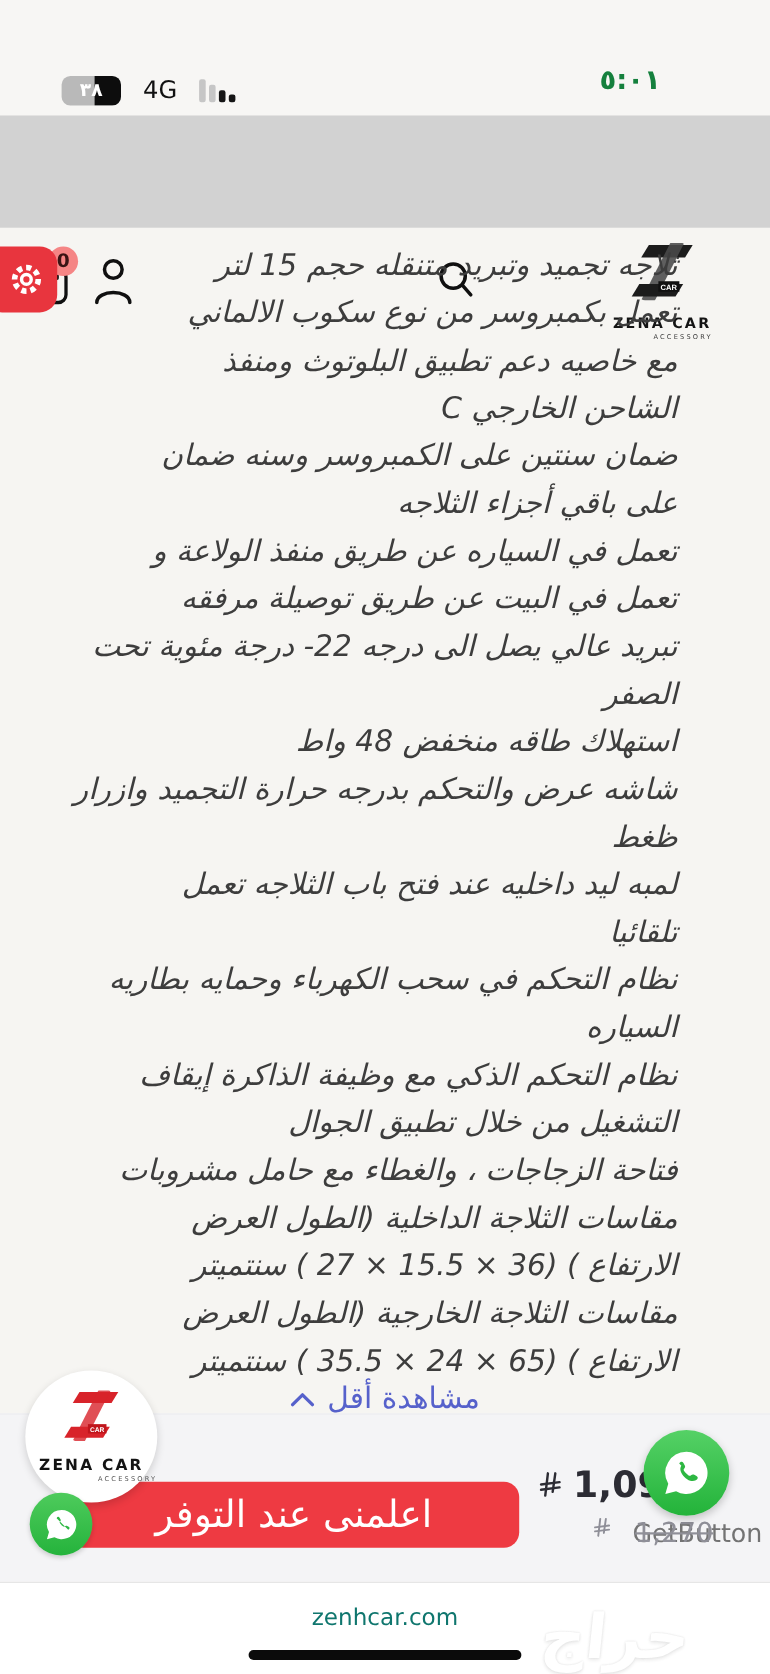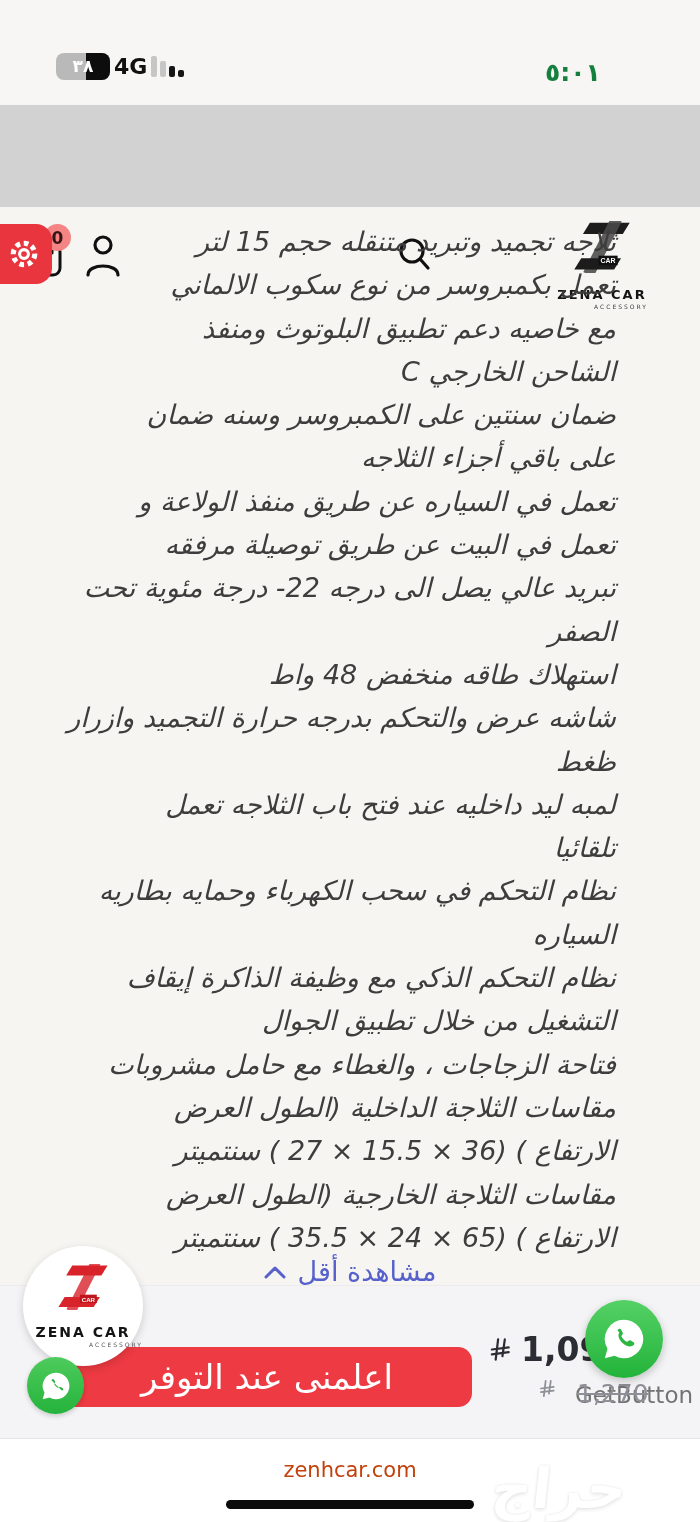--- a/index.html
+++ b/index.html
@@ -4,26 +4,26 @@
 <style>
   html,body{margin:0;padding:0;}
   body{
     width:700px;height:1522px;position:relative;overflow:hidden;
     background:#f6f5f2;
     font-family:"DejaVu Sans","Liberation Sans",sans-serif;
     -webkit-font-smoothing:antialiased;
   }
   
   .statusbar{position:absolute;left:0;top:0;width:700px;height:105px;background:#f7f6f4;}
-  .sb-left{position:absolute;left:56px;top:48px;height:36px;display:flex;align-items:center;gap:4px;}
+  .sb-left{position:absolute;left:56px;top:64px;height:36px;display:flex;align-items:center;gap:20px;}
   .battery{position:relative;width:54px;height:27px;border-radius:8px;background:#b9b9b9;overflow:hidden;}
   .battery .fill{position:absolute;right:0;top:0;bottom:0;width:45%;background:#0d0d0d;}
   .battery .pct{position:absolute;inset:0;display:flex;align-items:center;justify-content:center;
     color:#fff;font-size:17px;font-weight:bold;letter-spacing:1px;}
-  .net-label{font-size:22px;color:#111;font-weight:700;}
+  .net-label{font-size:22px;color:#111;font-weight:400;}
   .sigbars{display:flex;align-items:flex-end;gap:3px;height:22px;}
   .sigbars i{display:block;width:6px;border-radius:2px;}
   .sigbars i:nth-child(1){height:21px;background:#c6c6c6;}
   .sigbars i:nth-child(2){height:16px;background:#c6c6c6;}
   .sigbars i:nth-child(3){height:11px;background:#151515;}
   .sigbars i:nth-child(4){height:7px;background:#151515;}
   .sb-time{position:absolute;left:545px;top:42px;font-size:25px;font-weight:bold;color:#15803d;direction:ltr;margin-top:16px;}
   
   .header{position:absolute;left:0;top:105px;width:700px;height:102px;background:#d2d2d2;}
   .hicon{position:absolute;display:flex;align-items:center;justify-content:center;}
@@ -69,21 +69,21 @@
     color:#8f8f98;font-size:25px;direction:ltr;z-index:2;}
   .oldprice-row .strike{text-decoration:line-through;}
   .widget-credit{position:absolute;left:575px;top:1382px;color:#737373;font-size:23px;z-index:1;}
   .wa-fab{position:absolute;left:585px;top:1300px;width:78px;height:78px;border-radius:50%;
     background:linear-gradient(#55d166,#23b33a);display:flex;align-items:center;justify-content:center;
     box-shadow:0 3px 8px rgba(0,0,0,.22);z-index:8;}
   
   .footer{position:absolute;left:0;top:1438px;width:700px;height:84px;background:#ffffff;
     border-top:1px solid #e4e4e4;box-sizing:border-box;}
   .footer-domain{position:absolute;left:0;top:1458px;width:700px;text-align:center;
-    font-size:21px;color:#c2410c;}
+    font-size:21px;color:#0f766e;}
   .home-indicator{position:absolute;left:226px;top:1500px;width:248px;height:9px;border-radius:5px;background:#0b0b0b;}
   .watermark{position:absolute;left:492px;top:1456px;width:205px;text-align:left;
     font-size:56px;font-weight:bold;color:#ffffff;direction:rtl;transform:skewX(-6deg);
     text-shadow:0 0 2px #dcdcdc,0 2px 4px rgba(0,0,0,.10);opacity:.95;z-index:3;}
   svg{display:block;}
 </style>
 </head>
 <body>
 
 <div class="statusbar">

